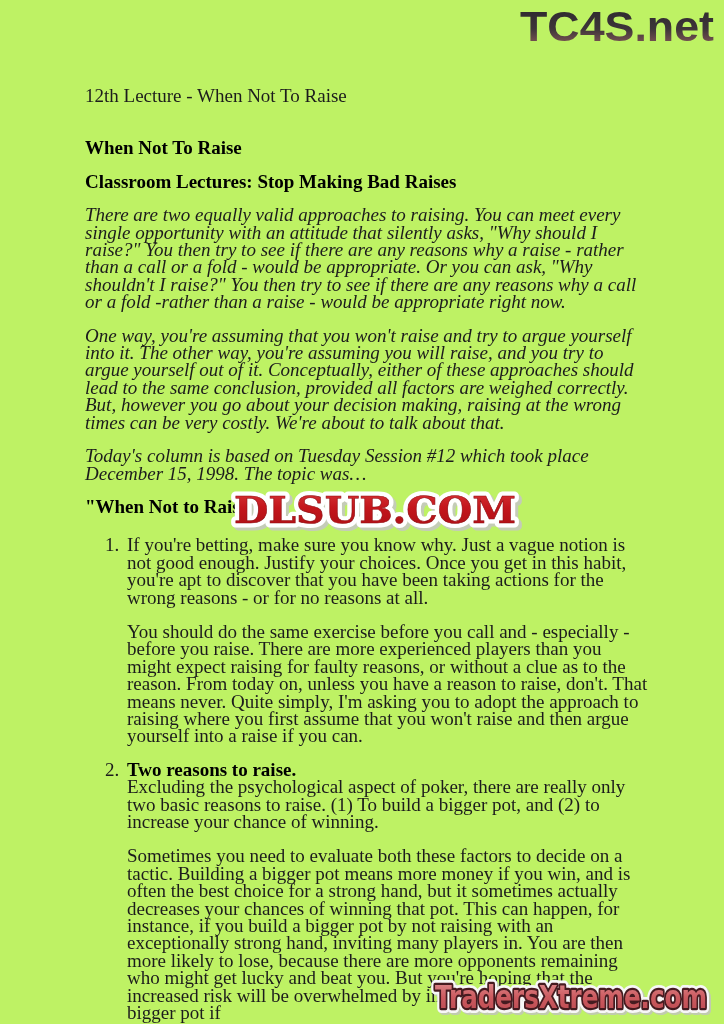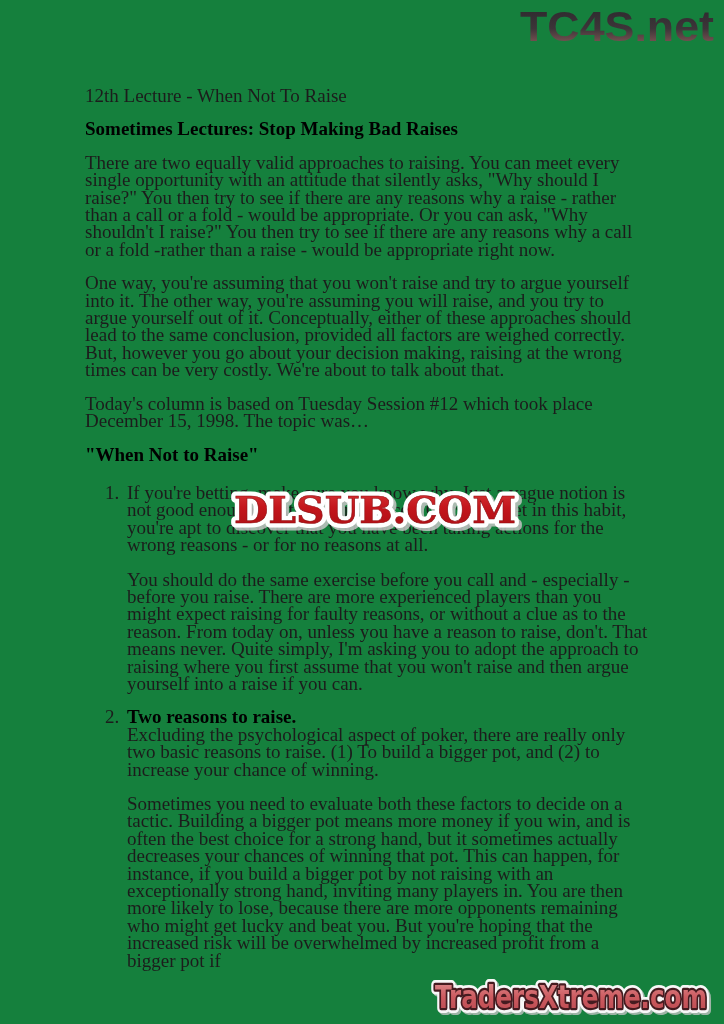--- a/index.html
+++ b/index.html
@@ -1,37 +1,37 @@
 <!DOCTYPE html>
 <html><head>
 <meta charset="utf-8">
 <style>
   html, body { margin:0; padding:0; background:#ffffff; }
   .page {
     position: relative;
     width: 724px;
     height: 1024px;
-    background: #15803d;
+    background: #bef264;
     overflow: hidden;
     font-family: "Liberation Serif", serif;
     color: #1c1c1c;
   }
   .content {
     position: absolute;
     left: 85px;
     top: 0;
     width: 565px;
     font-size: 19px;
     line-height: 17.4px;
   }
   .page-header { margin: 87px 0 0 0; }
   .doc-title { margin: 35px 0 0 0; font-weight: bold; color:#000; }
   .doc-subtitle { margin: 0; font-style: italic; }
   .section-heading { margin: 16px 0 16px 0; font-weight: bold; color:#000; }
-  p.body-par { margin: 16px 0 16px 0; }
+  p.body-par { margin: 16px 0 16px 0; font-style: italic; }
   .quote-heading { margin: 0 0 21px 0; font-weight: bold; color:#000; }
   .num-list { margin: 0; }
   .list-item { display: flex; padding-left: 20px; margin: 0 0 16px 0; }
   .list-item .num { width: 22px; flex-shrink: 0; }
   .item-body { flex: 1; }
   .item-lead { font-weight: bold; color:#000; }
   .item-par { margin: 0 0 17px 0; font-family: Liberation Serif, serif; }
   .item-par:last-child { margin-bottom: 0; }
   .logo-top { position: absolute; top: 2px; right: 6px; }
   .watermark { position: absolute; left: 224px; top: 480px; z-index: 5; }
@@ -50,22 +50,23 @@
         <stop offset="0.55" stop-color="#3d3539"></stop>
         <stop offset="1" stop-color="#96625e"></stop>
       </linearGradient>
     </defs>
     <text x="101" y="39" text-anchor="middle" font-family="Liberation Sans, sans-serif" font-weight="bold" font-size="42" fill="url(#gTop)" textLength="194" lengthAdjust="spacingAndGlyphs">TC4S.net</text>
   </svg>
 
   <div class="content">
     <div class="page-header">12th Lecture - When Not To Raise</div>
 
+    <div class="doc-title">When Not To Raise</div>
 
-    <div class="section-heading">Sometimes Lectures: Stop Making Bad Raises</div>
+    <div class="section-heading">Classroom Lectures: Stop Making Bad Raises</div>
 
     <p class="body-par">There are two equally valid approaches to raising. You can meet every single opportunity with an attitude that silently asks, "Why should I raise?" You then try to see if there are any reasons why a raise - rather than a call or a fold - would be appropriate. Or you can ask, "Why shouldn't I raise?" You then try to see if there are any reasons why a call or a fold -rather than a raise - would be appropriate right now.</p>
     <p class="body-par">One way, you're assuming that you won't raise and try to argue yourself into it. The other way, you're assuming you will raise, and you try to argue yourself out of it. Conceptually, either of these approaches should lead to the same conclusion, provided all factors are weighed correctly. But, however you go about your decision making, raising at the wrong times can be very costly. We're about to talk about that.</p>
     <p class="body-par">Today's column is based on Tuesday Session #12 which took place December 15, 1998. The topic was…</p>
 
     <div class="quote-heading">"When Not to Raise"</div>
 
     <div class="num-list">
       <div class="list-item">
         <span class="num">1.</span>

